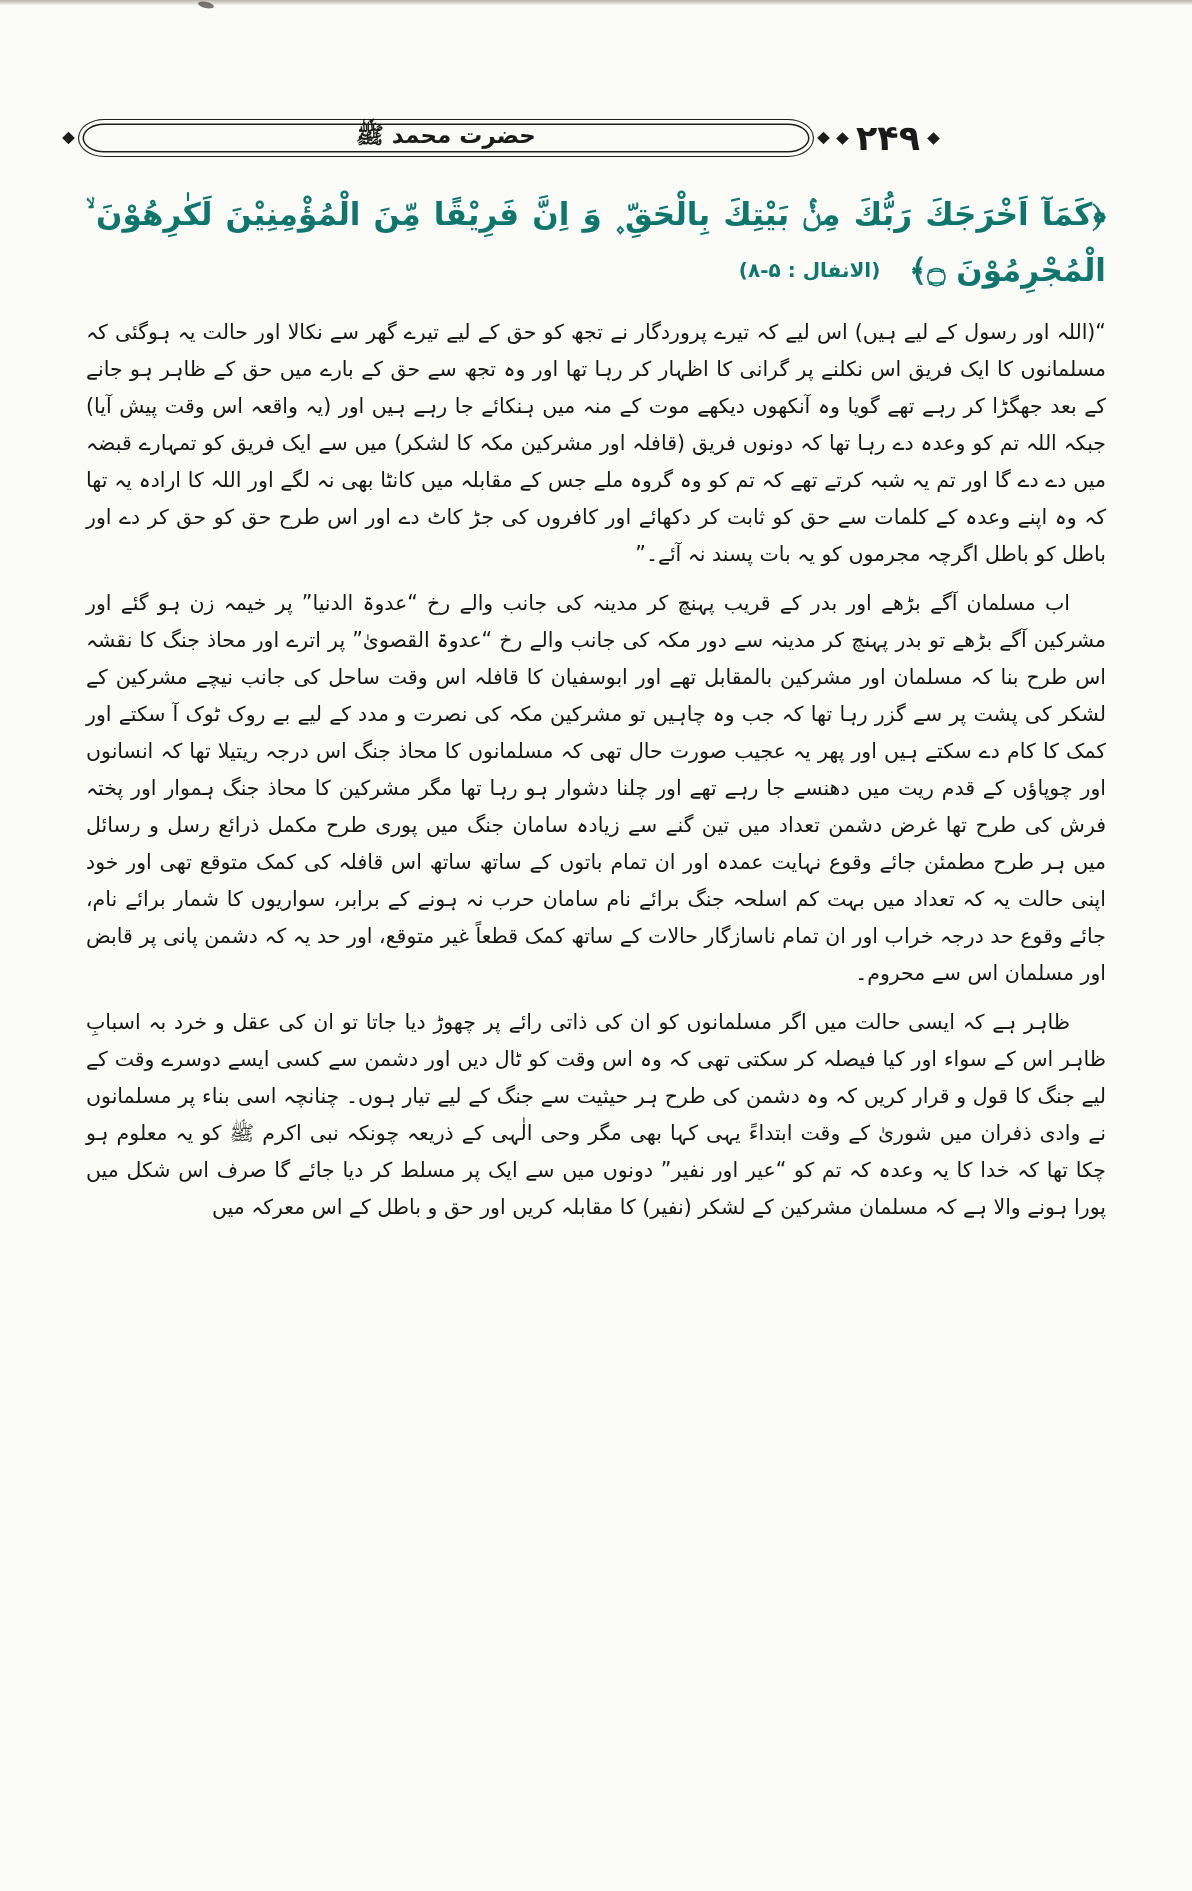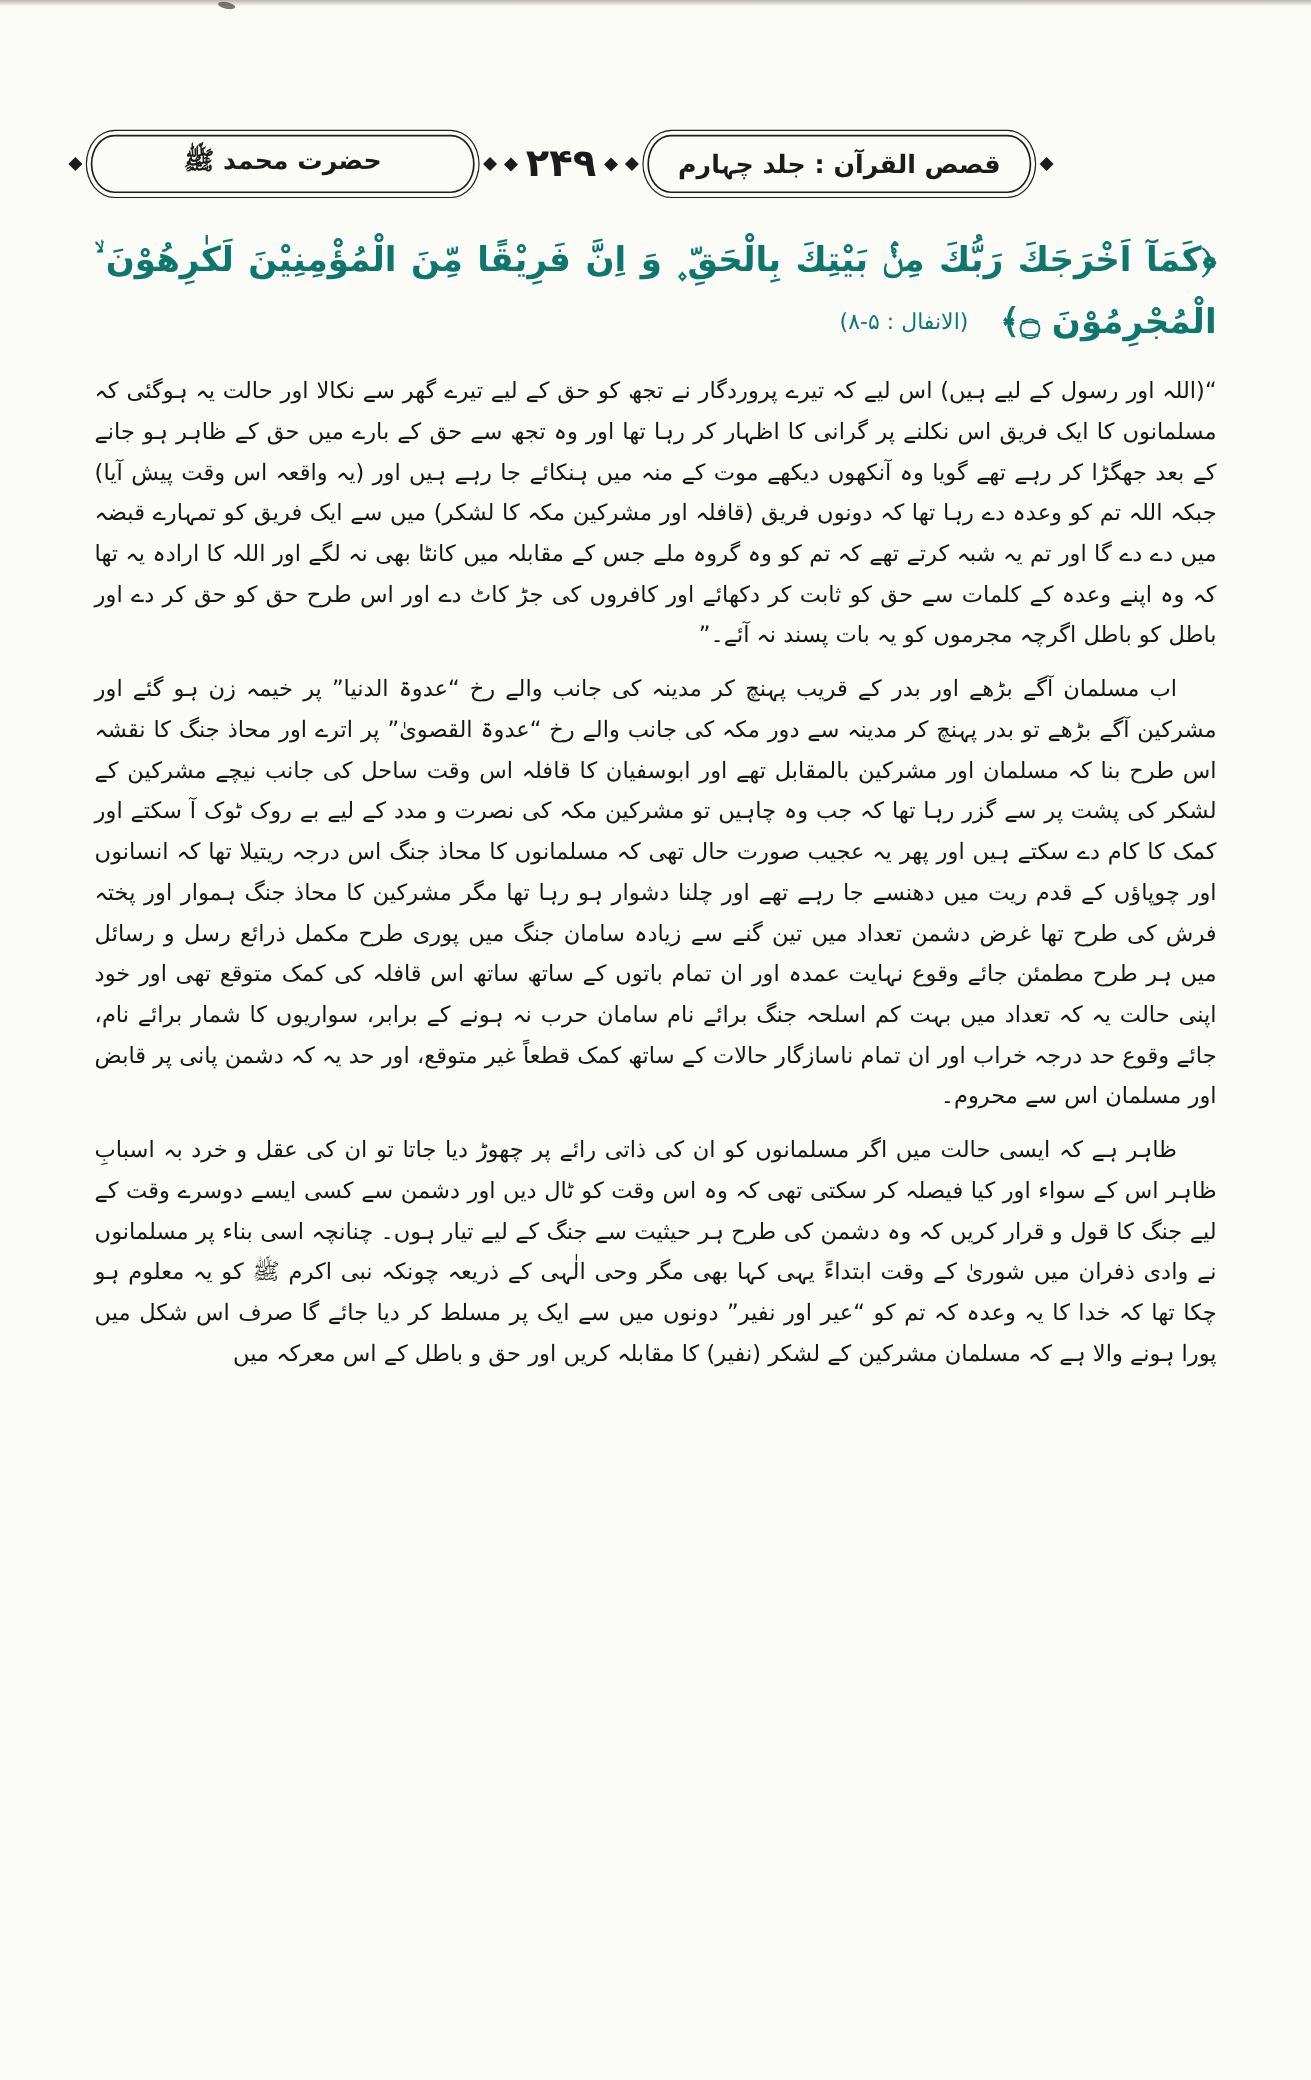--- a/index.html
+++ b/index.html
@@ -26,21 +26,21 @@
   .header {
     display: flex;
     direction: rtl;
     align-items: center;
     margin: 118px 250px 0 78px;
     gap: 20px;
   }
   .cartouche {
     position: relative;
     flex: 1 1 0;
-    height: 62px;
+    height: 38px;
     border: 1.6px solid #1c1c1c;
     border-radius: 26px / 50%;
     box-shadow: inset 0 0 0 3.5px #fbfbf8, inset 0 0 0 5px #1c1c1c;
     display: flex;
     align-items: center;
     justify-content: center;
     font-size: 23px;
     font-weight: bold;
     white-space: nowrap;
     background: #fbfbf8;
@@ -83,21 +83,21 @@
   .q-line {
     text-align: justify;
     text-align-last: justify;
     line-height: 56px;
   }
   .q-line.q-last {
     text-align-last: right;
   }
   .citation {
     font-size: 20px;
-    font-weight: normal;
+    font-weight: bold;
     margin-right: 18px;
     vertical-align: 4px;
   }
 
   
   .urdu {
     direction: rtl;
     text-align: justify;
     font-size: 20.5px;
     line-height: 37px;
@@ -107,23 +107,20 @@
   p.translation { margin-top: 16px; }
   p.commentary  { margin-top: 12px; text-indent: 36px; }
 </style>
 </head>
 <body>
 
 <div class="scan-edge"></div>
 <div class="speck"></div>
 
 <header class="header">
-  <div class="cartouche">
-    <span>قصص القرآن : جلد چہارم</span>
-  </div>
   <div class="pagenum">
     <span class="diamond"></span>
     <span>۲۴۹</span>
     <span class="diamond"></span>
   </div>
   <div class="cartouche">
     <span>حضرت محمد ﷺ</span>
   </div>
 </header>
 

